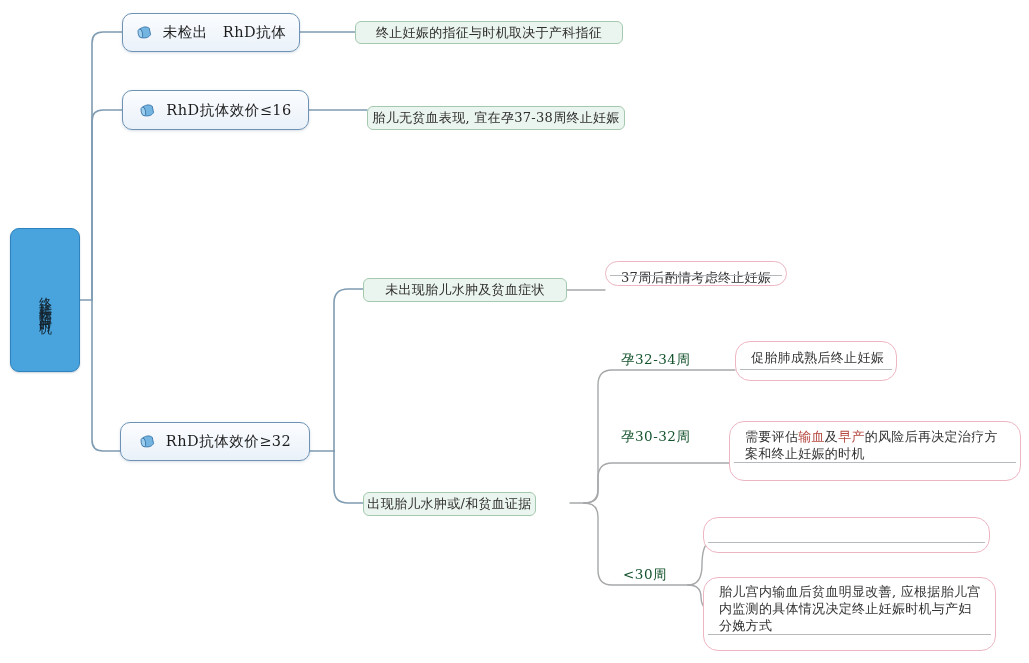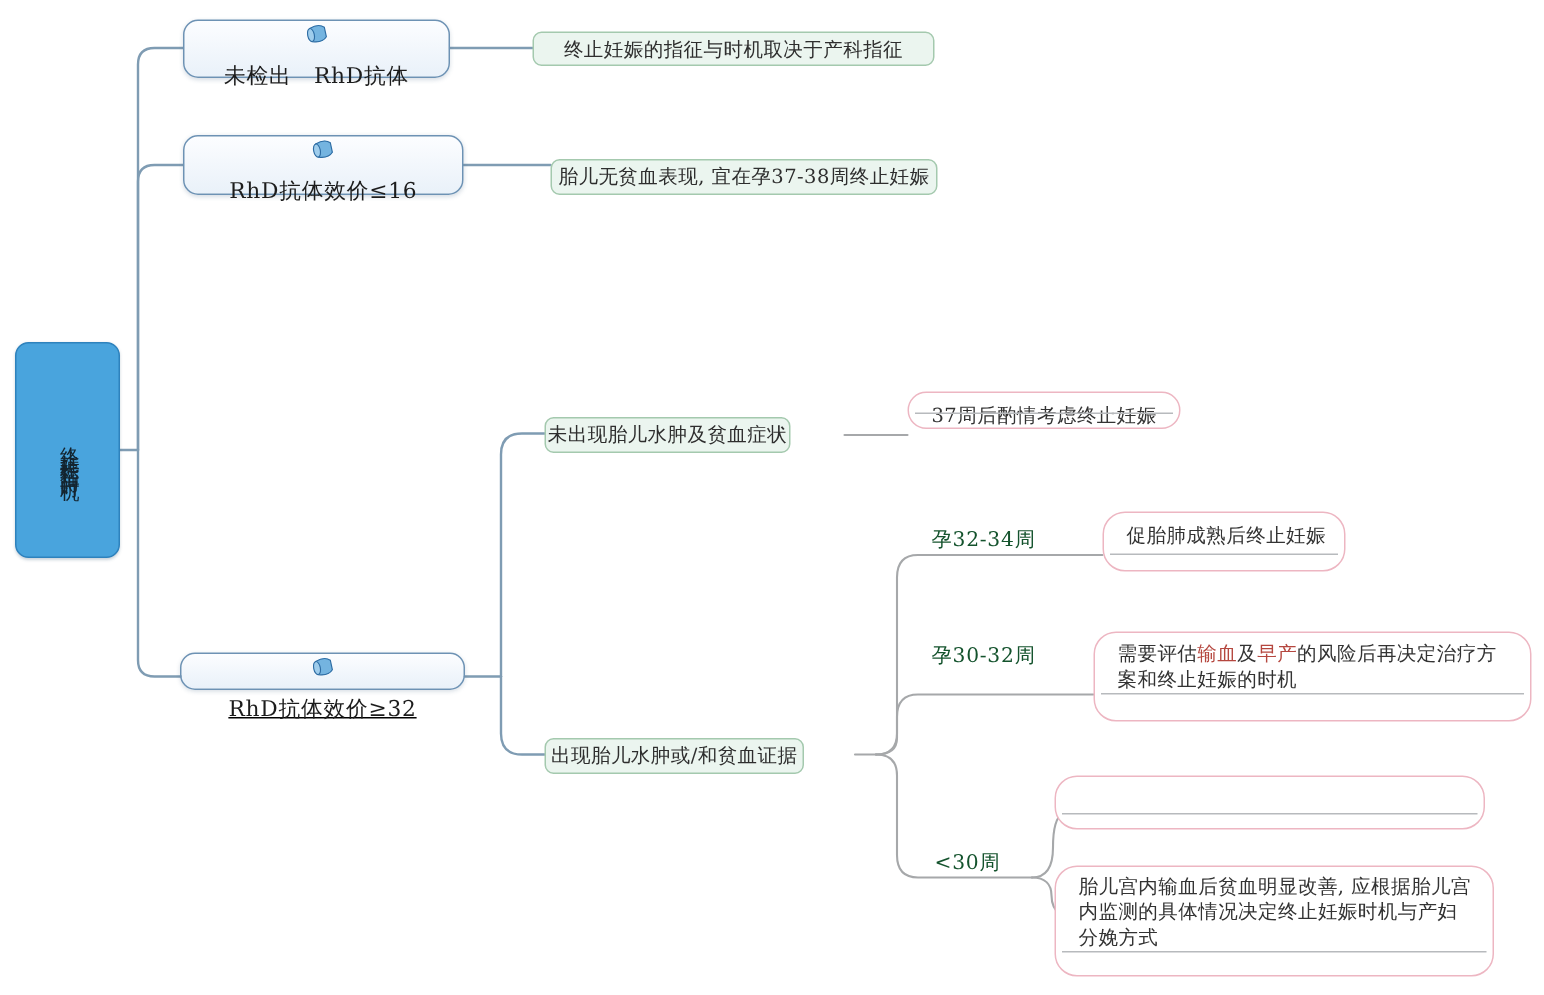--- a/index.html
+++ b/index.html
@@ -19,39 +19,38 @@
   }
   .root .vlbl{
     writing-mode:vertical-lr;text-orientation:upright;
     font-size:13px;letter-spacing:3px;color:#14242f;font-weight:500;
   }
 
   
   .l1{
     background:linear-gradient(180deg,#fcfdff 0%,#e9f1f9 100%);
     border:1.3px solid #6d92b4;border-radius:10px;
-    display:flex;align-items:center;justify-content:flex-start;gap:10px;
+    display:flex;align-items:center;justify-content:center;gap:10px;
     box-shadow:0 1px 3px rgba(70,100,130,.22);
-    flex-direction:column;
   }
   .l1 .lbl{font-size:14.5px;color:#1c1c1c;font-weight:500;letter-spacing:.5px;}
   .l1 .micon{display:flex;align-items:center;}
   #n1{left:122px;top:13px;width:178px;height:39px;}
   #n2{left:122px;top:90px;width:187px;height:40px;}
-  #n3{left:120px;top:435px;width:190px;height:25px;text-decoration:underline;}
+  #n3{left:120px;top:422px;width:190px;height:39px;}
 
   
   .green{
     background:#ebf5ef;border:1.2px solid #a4c9ae;border-radius:6px;
     display:flex;align-items:center;justify-content:center;
     font-size:13px;color:#2e2e2e;letter-spacing:.3px;
   }
   #g1{left:355px;top:21px;width:268px;height:23px;text-align:center;}
   #g2{left:367px;top:106px;width:258px;height:24px;justify-content:center;}
-  #g3{left:363px;top:278px;width:164px;height:24px;}
+  #g3{left:363px;top:278px;width:204px;height:24px;}
   #g4{left:363px;top:492px;width:173px;height:24px;}
 
   
   .pink{
     background:#ffffff;border:1.4px solid #edb6c2;border-radius:15px;
     color:#333333;font-size:13px;
   }
   .pink .txt{padding:7px 12px 0 15px;line-height:17px;letter-spacing:.3px;}
   .uline{position:absolute;left:4px;right:4px;height:1px;background:#b7babd;}
   #p1{left:605px;top:261px;width:182px;height:25px;}

